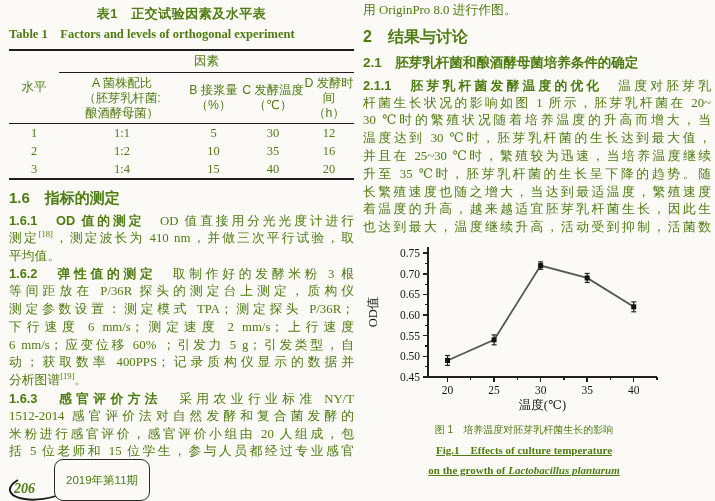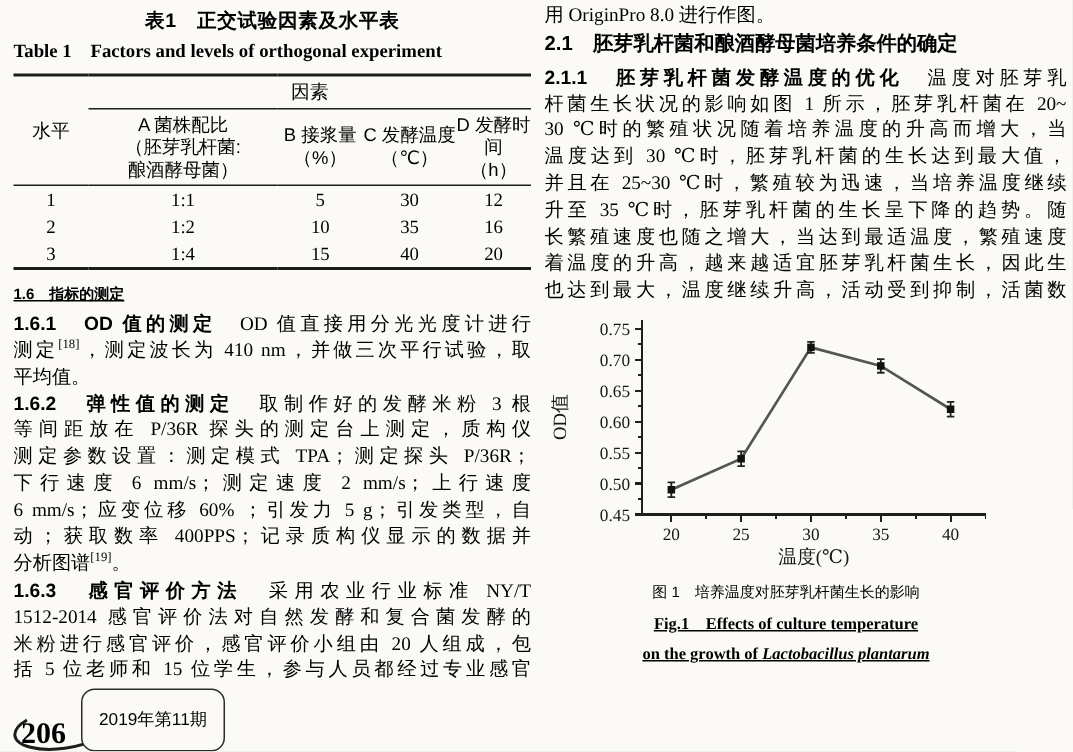--- a/index.html
+++ b/index.html
@@ -1,18 +1,18 @@
 <!DOCTYPE html>
 <html><head>
 <meta charset="utf-8">
 <style>
   html,body{margin:0;padding:0;background:#e8e8e8;}
   .page{
     position:relative;width:715px;height:501px;background:#fbfaf7;
-    font-family:"Liberation Serif","DejaVu Serif",serif;color:#000000;
+    font-family:"Liberation Serif","DejaVu Serif",serif;color:#4d7c0f;
     overflow:hidden;
   }
   .col{position:absolute;top:0;}
   .col-left{left:9px;width:345px;}
   .col-right{left:363px;width:348px;}
 
   
   .tbl-title-zh{margin-top:5px;text-align:center;font-family:"Liberation Sans","DejaVu Sans",sans-serif;
     font-weight:bold;font-size:13px;letter-spacing:.5px;}
   .tbl-title-en{margin-top:3px;text-align:left;font-weight:bold;font-size:12.5px;}
@@ -22,21 +22,21 @@
   th.factor{font-weight:bold;height:21px;border-bottom:1.2px solid #1d1d1d;
     font-family:"Liberation Sans","DejaVu Sans",sans-serif;}
   th.level{font-weight:bold;font-family:"Liberation Sans","DejaVu Sans",sans-serif;}
   th.colhead{font-weight:bold;white-space:pre-line;line-height:15px;height:50px;vertical-align:middle;
     border-bottom:1.6px solid #1d1d1d;font-family:"Liberation Sans","DejaVu Sans",sans-serif;font-size:12.3px;}
   th.level{border-bottom:1.6px solid #1d1d1d;}
   td.cell{height:18px;line-height:18px;}
 
   
   .sec-head{font-family:"Liberation Sans","DejaVu Sans",sans-serif;font-weight:bold;
-    font-size:10px;margin:9px 0 4px 0;text-decoration:underline;}
+    font-size:15px;margin:9px 0 4px 0;}
   .h2-head{font-family:"Liberation Sans","DejaVu Sans",sans-serif;font-weight:bold;
     font-size:16px;margin:7px 0 6px 0;}
   .h21-head{font-family:"Liberation Sans","DejaVu Sans",sans-serif;font-weight:bold;
     font-size:13.5px;margin:0 0 5px 0;}
   .ln{font-size:12.8px;height:17.8px;line-height:17.8px;overflow:hidden;}
   .ln.j{text-align:justify;text-align-last:justify;}
   .ln .lead{font-family:"Liberation Sans","DejaVu Sans",sans-serif;font-weight:bold;}
   .ln sup{font-size:8.5px;line-height:0;vertical-align:super;}
   .first-line{margin-top:2px;}
 
@@ -46,21 +46,21 @@
   .cap{width:322px;text-align:center;}
   .cap-zh{font-family:"Liberation Sans","DejaVu Sans",sans-serif;font-weight:normal;font-size:10px;
     margin-top:7px;height:20px;line-height:20px;}
   .cap-en{font-weight:bold;font-size:11px;height:20px;line-height:20px;text-decoration:underline;}
   .cap-en .species{font-style:italic;}
 
   
   .footer{position:absolute;left:8px;top:459px;display:flex;align-items:flex-end;}
   .pn-wrap{position:relative;width:52px;height:28px;}
   .pn-wrap svg{position:absolute;left:-2px;top:1px;}
-  .pn{position:relative;z-index:1;font-weight:bold;font-size:20px;
+  .pn{position:relative;z-index:1;font-weight:bold;font-style:italic;font-size:14px;
     padding-left:6px;line-height:26px;}
   .issue{border:1.3px solid #2a2a2a;border-radius:9px;height:16px;line-height:16px;
     padding:12px 11px;font-size:11.5px;margin-left:-6px;margin-bottom:3px;
     font-family:"Liberation Sans","DejaVu Sans",sans-serif;background:#fbfaf7;position:relative;}
 </style>
 </head>
 <body>
 
 <div class="page">
 
@@ -143,20 +143,21 @@
       <span class="lead">1.6.3　感官评价方法</span><span>　采用农业行业标准 NY/T</span>
     </div>
     <div class="ln j">1512-2014 感官评价法对自然发酵和复合菌发酵的</div>
     <div class="ln j">米粉进行感官评价，感官评价小组由 20 人组成，包</div>
     <div class="ln j">括 5 位老师和 15 位学生，参与人员都经过专业感官</div>
   </div>
 
   <div class="col col-right">
     <div class="ln first-line">用 OriginPro 8.0 进行作图。</div>
 
+    <div class="h2-head">2　结果与讨论</div>
     <div class="h21-head">2.1　胚芽乳杆菌和酿酒酵母菌培养条件的确定</div>
 
     <div class="ln j">
       <span class="lead">2.1.1　胚芽乳杆菌发酵温度的优化</span><span>　温度对胚芽乳</span>
     </div>
     <div class="ln j">杆菌生长状况的影响如图 1 所示，胚芽乳杆菌在 20~</div>
     <div class="ln j">30 ℃时的繁殖状况随着培养温度的升高而增大，当</div>
     <div class="ln j">温度达到 30 ℃时，胚芽乳杆菌的生长达到最大值，</div>
     <div class="ln j">并且在 25~30 ℃时，繁殖较为迅速，当培养温度继续</div>
     <div class="ln j">升至 35 ℃时，胚芽乳杆菌的生长呈下降的趋势。随</div>

